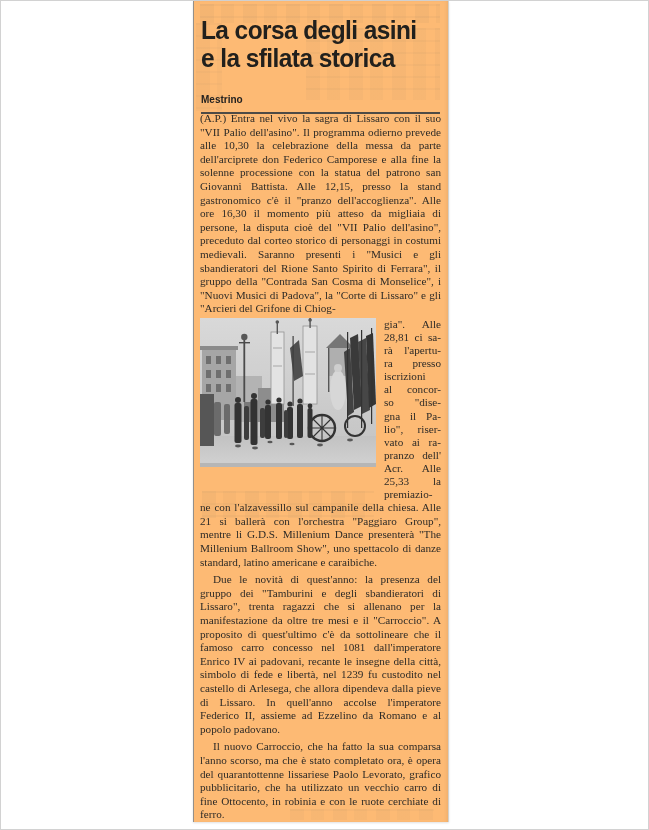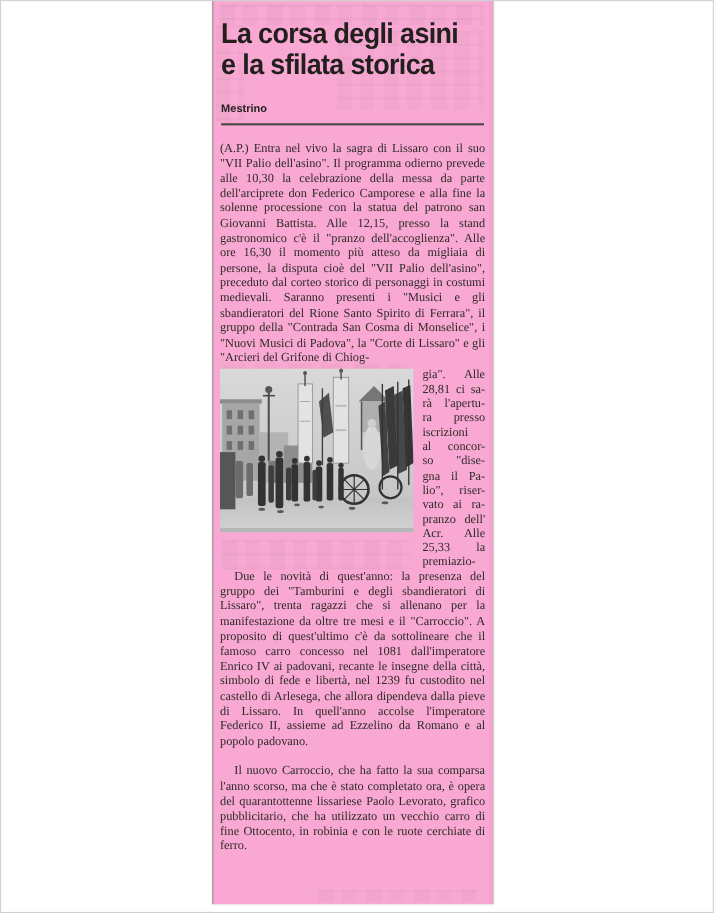--- a/index.html
+++ b/index.html
@@ -7,21 +7,21 @@
     width:649px;height:830px;position:relative;background:#ffffff;
     font-family:"Liberation Serif",serif;overflow:hidden;
   }
   .page-frame{
     position:absolute;left:0;top:0;width:647px;height:828px;
     border:1px solid #d2d2d2;pointer-events:none;
   }
   
   .clipping{
     position:absolute;left:193px;top:1px;width:254px;height:821px;
-    background:#f9a8d4;
+    background:#fdba74;
     border-left:1px solid #94908a;
     border-right:1px solid #d3d0ca;
     box-shadow:inset -3px 0 5px -3px rgba(0,0,0,.10), 0 1px 2px rgba(0,0,0,.12);
     overflow:hidden;
   }
   .headline{
     position:absolute;left:7px;top:15px;width:250px;
     font-family:"Liberation Sans",sans-serif;font-weight:bold;
     font-size:26px;line-height:28px;color:#21201d;letter-spacing:-0.6px;
     transform:scaleX(.94);transform-origin:left top;
@@ -29,27 +29,27 @@
   .kicker{
     position:absolute;left:7px;top:93px;
     font-family:"Liberation Sans",sans-serif;font-weight:bold;
     font-size:10px;color:#242220;letter-spacing:0;
   }
   .kicker-rule{
     position:absolute;left:7px;top:111px;width:239px;height:2px;
     background:#4e4b46;
   }
   .body-text{
-    position:absolute;left:6px;top:128px;width:241px;
+    position:absolute;left:6px;top:111px;width:241px;
     font-family:"Liberation Serif",serif;font-size:11.2px;line-height:13.6px;
     color:#2e2b27;text-align:justify;
   }
   .body-text p{margin:0;}
   .body-text p.indent{text-indent:13px;}
-  .body-text p + p{margin-top:14px;}
+  .body-text p + p{margin-top:4px;}
   .photo-row{display:flex;gap:8px;margin-top:2px;}
   .photo-box{flex:none;width:176px;height:149px;position:relative;}
   .photo-box svg{display:block;filter:grayscale(1) contrast(.93) brightness(1.02);}
   .beside-col{flex:1 1 auto;min-width:0;}
   .beside-line{
     text-align:justify;-moz-text-align-last:justify;text-align-last:justify;
     line-height:13.1px;white-space:nowrap;overflow:hidden;
   }
   .after-photo{margin-top:3px;}
   
@@ -228,17 +228,18 @@
         <div class="beside-line">gna il Pa-</div>
         <div class="beside-line">lio", riser-</div>
         <div class="beside-line">vato ai ra-</div>
         <div class="beside-line">pranzo dell'</div>
         <div class="beside-line">Acr. Alle</div>
         <div class="beside-line">25,33 la</div>
         <div class="beside-line">premiazio-</div>
       </div>
     </div>
 
+    <p class="after-photo">ne con l'alzavessillo sul campanile della chiesa. Alle 21 si ballerà con l'orchestra "Paggiaro Group", mentre li G.D.S. Millenium Dance presenterà "The Millenium Ballroom Show", uno spettacolo di danze standard, latino americane e caraibiche.</p>
     <p class="indent">Due le novità di quest'anno: la presenza del gruppo dei "Tamburini e degli sbandieratori di Lissaro", trenta ragazzi che si allenano per la manifestazione da oltre tre mesi e il "Carroccio". A proposito di quest'ultimo c'è da sottolineare che il famoso carro concesso nel 1081 dall'imperatore Enrico IV ai padovani, recante le insegne della città, simbolo di fede e libertà, nel 1239 fu custodito nel castello di Arlesega, che allora dipendeva dalla pieve di Lissaro. In quell'anno accolse l'imperatore Federico II, assieme ad Ezzelino da Romano e al popolo padovano.</p>
     <p class="indent">Il nuovo Carroccio, che ha fatto la sua comparsa l'anno scorso, ma che è stato completato ora, è opera del quarantottenne lissariese Paolo Levorato, grafico pubblicitario, che ha utilizzato un vecchio carro di fine Ottocento, in robinia e con le ruote cerchiate di ferro.</p>
   </div>
 
 </div>
 
 </body></html>

